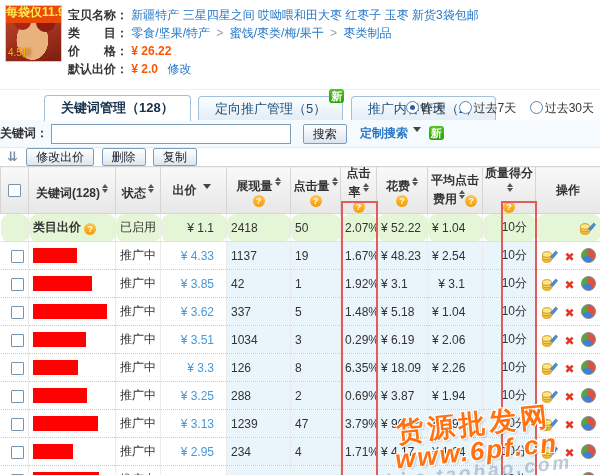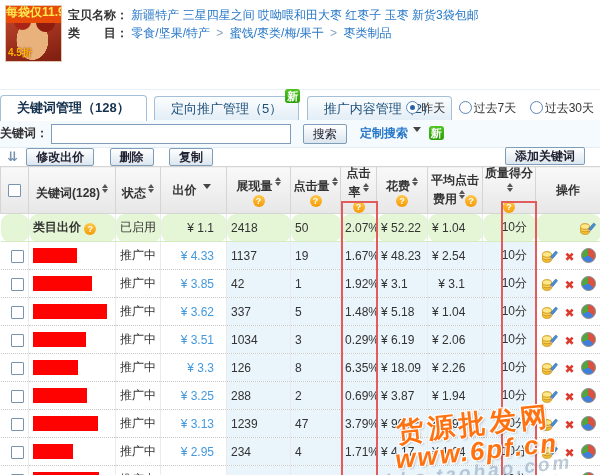--- a/index.html
+++ b/index.html
@@ -11,34 +11,34 @@
   
   .product-section{position:absolute;top:0;left:0;width:600px;height:89px;border-bottom:1px solid #e9f0f6;}
   .product-image{position:absolute;left:5px;top:5px;width:55px;height:55px;border:1px solid #e0c9b0;
     background:
       radial-gradient(circle at 30% 28%, #a82517 0 8px, transparent 9px),
       radial-gradient(circle at 72% 30%, #8e1d10 0 9px, transparent 10px),
       radial-gradient(ellipse 16px 20px at 48% 62%, #e9b27c 0 98%, transparent 100%),
       linear-gradient(160deg,#c64a2e,#7e1d10);}
   .pi-banner{position:absolute;top:0;left:0;right:0;height:17px;background:#e84a0a;color:#ffe94e;
     font-size:12px;line-height:13px;text-align:center;font-weight:bold;white-space:nowrap;overflow:hidden;}
-  .pi-discount{position:absolute;bottom:1px;left:2px;color:#ffb400;font-size:10px;font-weight:bold;
+  .pi-discount{position:absolute;bottom:1px;left:2px;color:#ffb400;font-size:10px;font-weight:normal;
     text-shadow:0 0 2px #7e1d10;text-align:right;}
   .product-info{position:absolute;left:68px;top:6px;}
   .p-line{height:18px;line-height:18px;white-space:nowrap;}
   .p-label{font-weight:bold;color:#333;}
   .blue-link{color:#2777c8;text-decoration:none;cursor:pointer;}
   .cat-sep{color:#8aa4bd;margin:0 3px;}
   .orange-val{color:#ff5500;font-weight:bold;}
   
   .tabbar{position:absolute;top:94px;left:0;width:600px;height:26px;border-bottom:1px solid #b9d2e6;}
   .tab{position:relative;display:inline-block;height:24px;line-height:24px;padding:0 16px;margin:1px 4px -1px 0;
     border:1px solid #a3c0d8;border-bottom:none;border-radius:4px 4px 0 0;
     background:linear-gradient(#fbfdfe,#e2edf6);color:#1c4f7a;font-size:13px;cursor:pointer;vertical-align:bottom;}
-  .tab.active{background:#fff;font-weight:bold;color:#15314d;height:25px;z-index:2;}
+  .tab.active{background:#fff;font-weight:bold;color:#15314d;height:25px;z-index:2;margin-left:44px;}
   .badge-new{display:inline-block;background:linear-gradient(#4fc421,#2ba006);color:#fff;font-size:11px;
     line-height:14px;padding:0 2px;border-radius:3px;font-weight:bold;}
   .tab .badge-new{position:absolute;top:-8px;right:-2px;}
   .time-filter{position:absolute;right:6px;top:100px;white-space:nowrap;}
   .radio-opt{margin-left:10px;cursor:pointer;color:#333;}
   .radio{display:inline-block;width:11px;height:11px;border:1px solid #5b87b5;border-radius:50%;
     background:#fff;vertical-align:-2px;margin-right:2px;position:relative;}
   .radio.sel::after{content:"";position:absolute;left:3px;top:3px;width:5px;height:5px;border-radius:50%;background:#2a62a8;}
   
   .search-row{position:absolute;top:120px;left:0;width:600px;height:27px;background:#f4fafd;
@@ -48,21 +48,21 @@
     font-size:12px;padding:1px 3px;}
   .btn{display:inline-block;height:18px;line-height:18px;padding:0 9px;border:1px solid #7f9db9;border-radius:2px;
     background:linear-gradient(#ffffff,#dce6ee);color:#223;font-size:12px;cursor:pointer;vertical-align:middle;}
   .caret-down{display:inline-block;width:0;height:0;border:4px solid transparent;border-top:5px solid #444;
     vertical-align:1px;margin:0 4px 0 2px;}
   .kw-analysis{position:absolute;right:8px;top:0;}
   .analysis-icon{vertical-align:-2px;margin-right:3px;}
   
   .toolbar{position:absolute;top:147px;left:0;width:600px;height:19px;line-height:19px;white-space:nowrap;}
   .bulk-icon{color:#7791ad;font-weight:bold;font-size:13px;margin:0 5px 0 7px;vertical-align:middle;}
-  .toolbar .btn{height:16px;line-height:16px;margin-right:12px;font-weight:bold;}
+  .toolbar .btn{height:16px;line-height:16px;margin-right:4px;}
   .add-kw{position:absolute;right:3px;top:0;}
   
   .table-wrap{position:absolute;top:166px;left:0;width:600px;}
   table{border-collapse:collapse;table-layout:fixed;width:600px;}
   thead th{height:36px;background:linear-gradient(#f9f9f9,#e7e7e7);border:1px solid #d5d5d5;
     font-weight:bold;color:#333;font-size:12px;padding:0;text-align:center;vertical-align:middle;}
   tbody td{height:27px;border-right:1px solid #ebebeb;border-bottom:1px dotted #c8c8c8;padding:0 4px;
     font-size:12px;color:#333;overflow:hidden;white-space:nowrap;}
   tr.cat-row td{background:#e5f6d6;border-bottom:1px solid #d4ecc0;border-radius:9px;}
   td.stat{background:#eaf4fb;}
@@ -116,20 +116,29 @@
       <span class="blue-link">新疆特产 三星四星之间 哎呦喂和田大枣 红枣子 玉枣 新货3袋包邮</span>
     </div>
     <div class="p-line">
       <span class="p-label">类　　目：</span>
       <span class="blue-link">零食/坚果/特产</span>
       <span class="cat-sep">&gt;</span>
       <span class="blue-link">蜜饯/枣类/梅/果干</span>
       <span class="cat-sep">&gt;</span>
       <span class="blue-link">枣类制品</span>
     </div>
+    <div class="p-line">
+      <span class="p-label">价　　格：</span>
+      <span class="orange-val">¥ 26.22</span>
+    </div>
+    <div class="p-line">
+      <span class="p-label">默认出价：</span>
+      <span class="orange-val">¥ 2.0</span>
+      <span class="blue-link" style="margin-left:6px;">修改</span>
+    </div>
   </div>
 </div>
 
 <div class="tabbar">
   <span class="tab active">
     <span>关键词管理（128）</span>
   </span>
   <span class="tab">
     <span>定向推广管理（5）</span>
     <span class="badge-new">新</span>
@@ -157,21 +166,20 @@
   <span class="blue-link" style="margin-left:10px;font-weight:bold;">定制搜索</span>
   <span class="caret-down"></span>
   <span class="badge-new">新</span>
 </div>
 
 <div class="toolbar">
   <span class="bulk-icon">⇊</span>
   <span class="btn">修改出价</span>
   <span class="btn">删除</span>
   <span class="btn">复制</span>
-  <span class="btn add-kw">添加关键词</span>
 </div>
 
 <div class="table-wrap">
   <table>
     <colgroup id="cols">
         <col style="width: 28px;">
         <col style="width: 87px;">
         <col style="width: 45px;">
         <col style="width: 66px;">
         <col style="width: 64px;">

